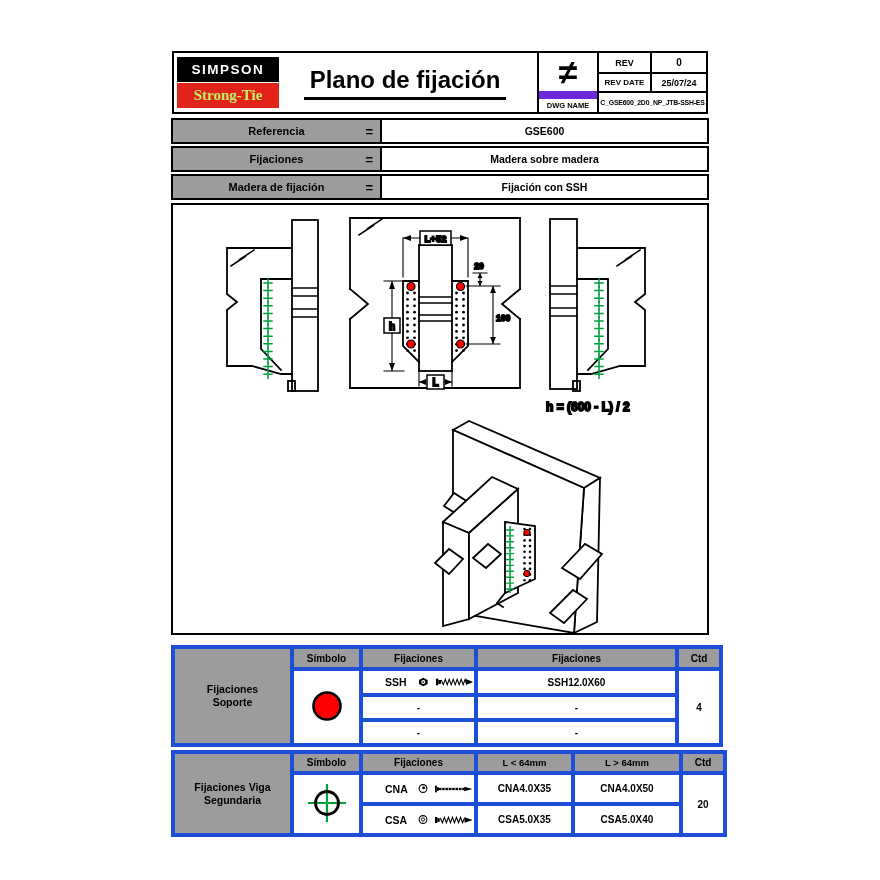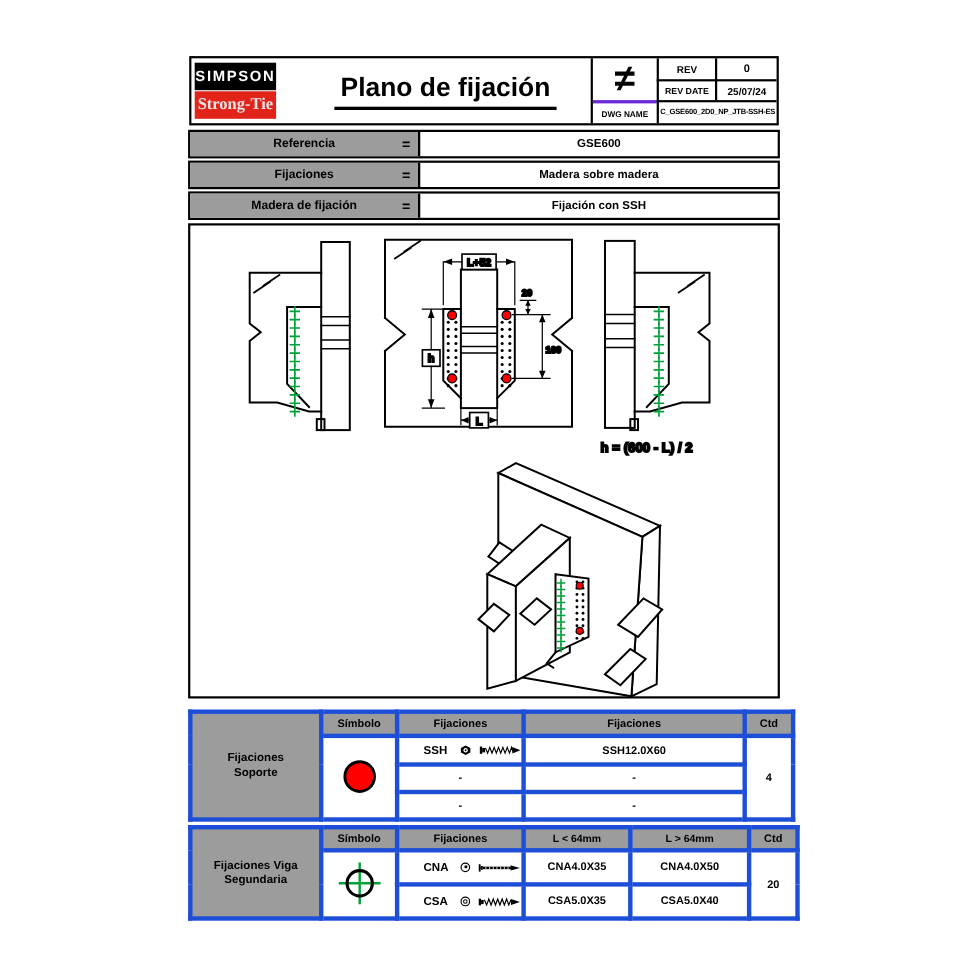--- a/index.html
+++ b/index.html
@@ -2,36 +2,36 @@
 <html><head>
 <meta charset="utf-8">
 <style>
   html,body{margin:0;padding:0;}
   body{width:880px;height:880px;position:relative;background:#fff;
        font-family:"Liberation Sans",sans-serif;font-weight:bold;color:#000;overflow:hidden;}
   .sheet{position:absolute;left:171px;top:50px;width:538px;height:792px;}
   .box{position:absolute;box-sizing:border-box;border:2.5px solid #000;background:#fff;}
 
   
-  .logo{position:absolute;left:3px;top:4px;width:74px;}
+  .logo{position:absolute;left:3px;top:4px;width:102px;}
   .logo-top{background:#000;color:#fff;height:25px;display:flex;align-items:center;justify-content:center;
             font-size:13.5px;letter-spacing:1.5px;}
-  .logo-bottom{background:#E2231A;color:#e5e5e5;height:25px;margin-top:1px;display:flex;align-items:center;justify-content:center;
+  .logo-bottom{background:#E2231A;color:#bef264;height:25px;margin-top:1px;display:flex;align-items:center;justify-content:center;
             font-family:"Liberation Serif",serif;font-size:15px;}
   .title-wrap{position:absolute;left:100px;top:13px;width:262px;text-align:center;}
   .title-wrap span{display:inline-block;font-size:24px;border-bottom:3px solid #000;padding:0 6px 3px 6px;}
   .rb{position:absolute;left:363px;top:0;right:0;bottom:0;border-left:2.5px solid #000;
       display:grid;grid-template-columns:58px 53px 1fr;grid-template-rows:19px 19px 1fr;}
   .rb div{display:flex;align-items:center;justify-content:center;box-sizing:border-box;}
   .rb-sym{grid-column:1;grid-row:1/3;font-size:34px;line-height:1;}
   .rb-l1{grid-column:2;grid-row:1;border-left:2px solid #000;font-size:9px;}
   .rb-v1{grid-column:3;grid-row:1;border-left:2px solid #000;font-size:10px;}
   .rb-l2{grid-column:2;grid-row:2;border-left:2px solid #000;border-top:2px solid #000;font-size:8px;}
   .rb-v2{grid-column:3;grid-row:2;border-left:2px solid #000;border-top:2px solid #000;font-size:9px;}
-  .rb-l3{grid-column:1;grid-row:3;border-top:3px solid #6d28d9;font-size:7.5px;}
+  .rb-l3{grid-column:1;grid-row:3;border-top:8px solid #6d28d9;font-size:7.5px;}
   .rb-v3{grid-column:2/4;grid-row:3;border-top:2px solid #000;border-left:2px solid #000;font-size:6.9px;letter-spacing:-0.2px;}
 
   
   .ref-row{position:absolute;left:0;width:538px;height:26px;box-sizing:border-box;border:2.5px solid #000;
            background:#fff;display:flex;}
   .ref-label{width:209px;background:#9C9C9C;border-right:2.5px solid #000;position:relative;
              display:flex;align-items:center;justify-content:center;font-size:11px;box-sizing:border-box;}
   .ref-eq{position:absolute;right:7px;top:50%;transform:translateY(-50%);font-size:13px;}
   .ref-vals{flex:1;display:flex;}
   .ref-val{flex:1;display:flex;align-items:center;justify-content:center;font-size:10.5px;}

